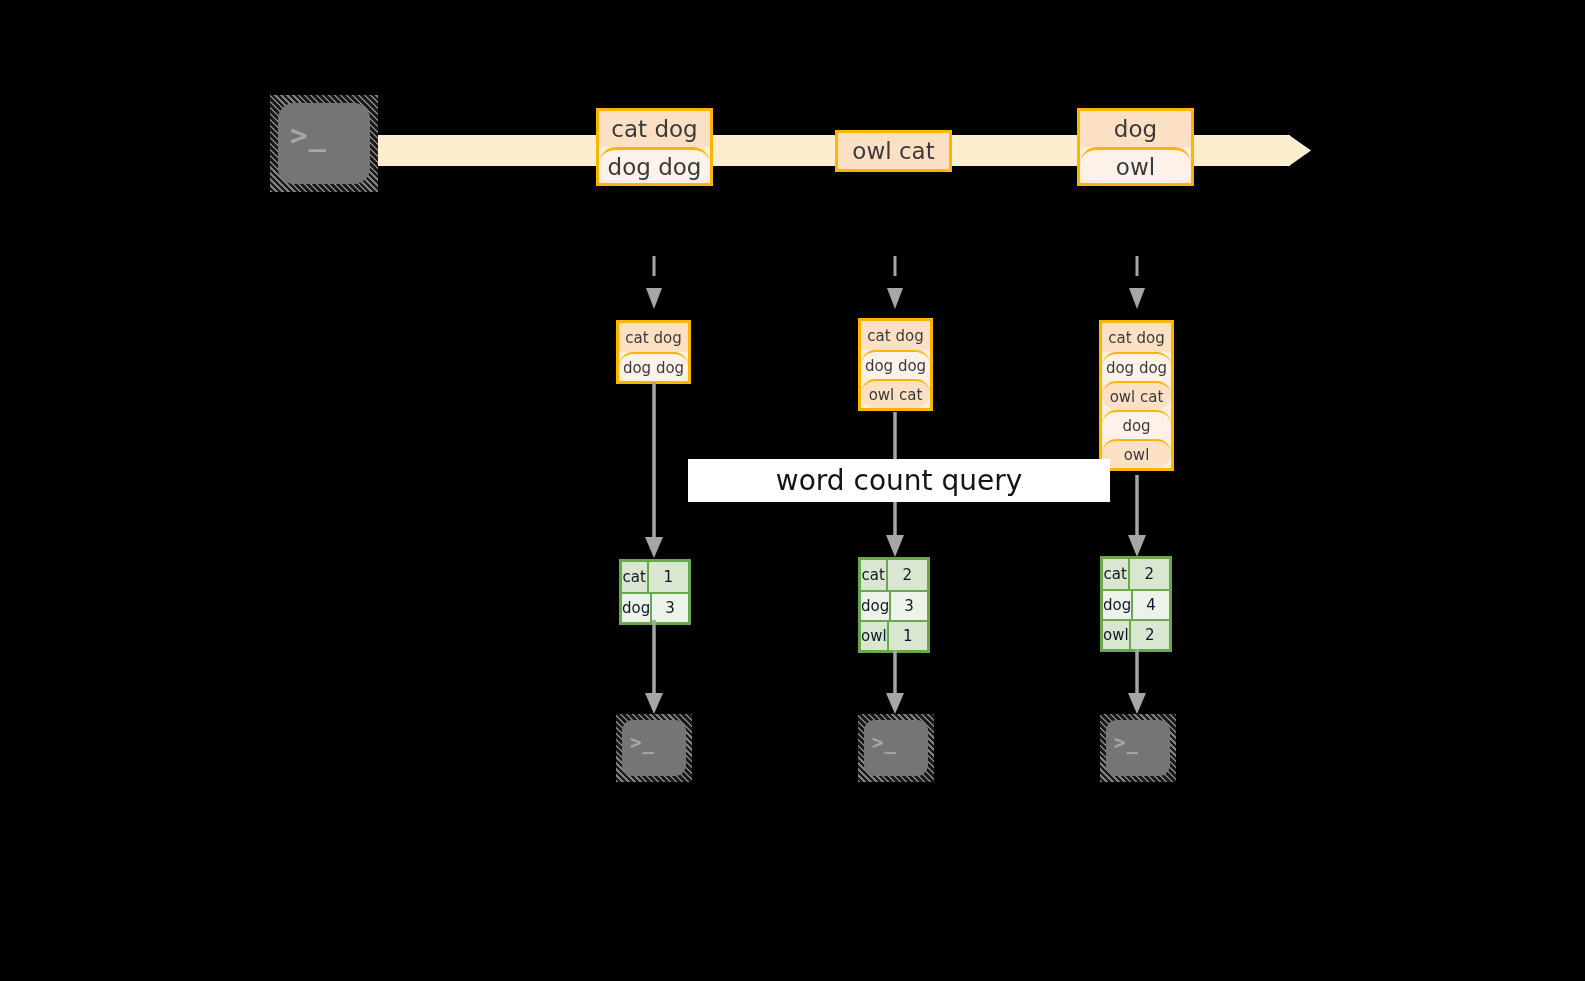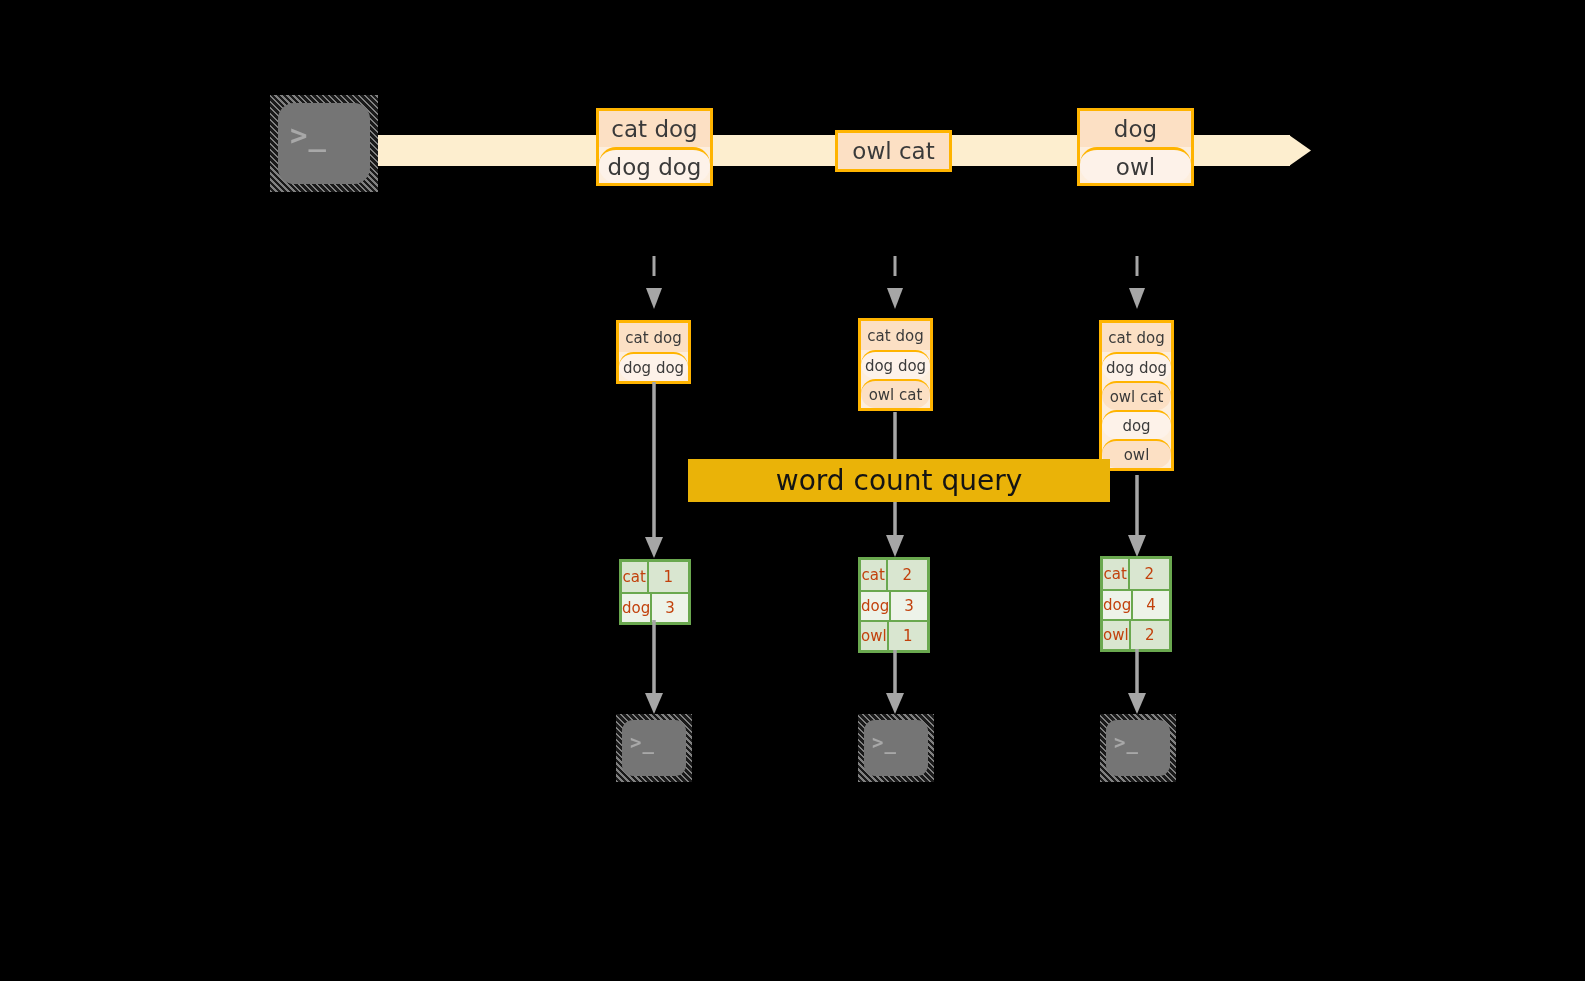--- a/index.html
+++ b/index.html
@@ -111,21 +111,21 @@
   .gtable .grow {
     display: flex;
     height: 30px;
     box-sizing: border-box;
   }
   .gtable .grow + .grow { border-top: 2px solid #6aa84f; }
   .gtable .gcell {
     display: flex;
     align-items: center;
     justify-content: center;
-    color: #c2410c;
+    color: #0f172a;
     font-size: 15px;
     box-sizing: border-box;
   }
   .gtable .gcell.k { width: 43px; border-right: 2px solid #6aa84f; }
   .gtable .gcell.v { width: 100%; }
   .gtable .grow.dark  .gcell { background: #d9e6d0; }
   .gtable .grow.light .gcell { background: #edf3e9; }
 
   
   .conn {
@@ -134,21 +134,21 @@
   }
   .conn svg { display: block; overflow: visible; }
 
   
   .query-label {
     position: absolute;
     left: 688px;
     top: 459px;
     width: 422px;
     height: 43px;
-    background: #eab308;
+    background: #ffffff;
     display: flex;
     align-items: center;
     justify-content: center;
   }
   .query-label span {
     font-size: 28px;
     color: #141414;
     white-space: nowrap;
   }
 </style>

